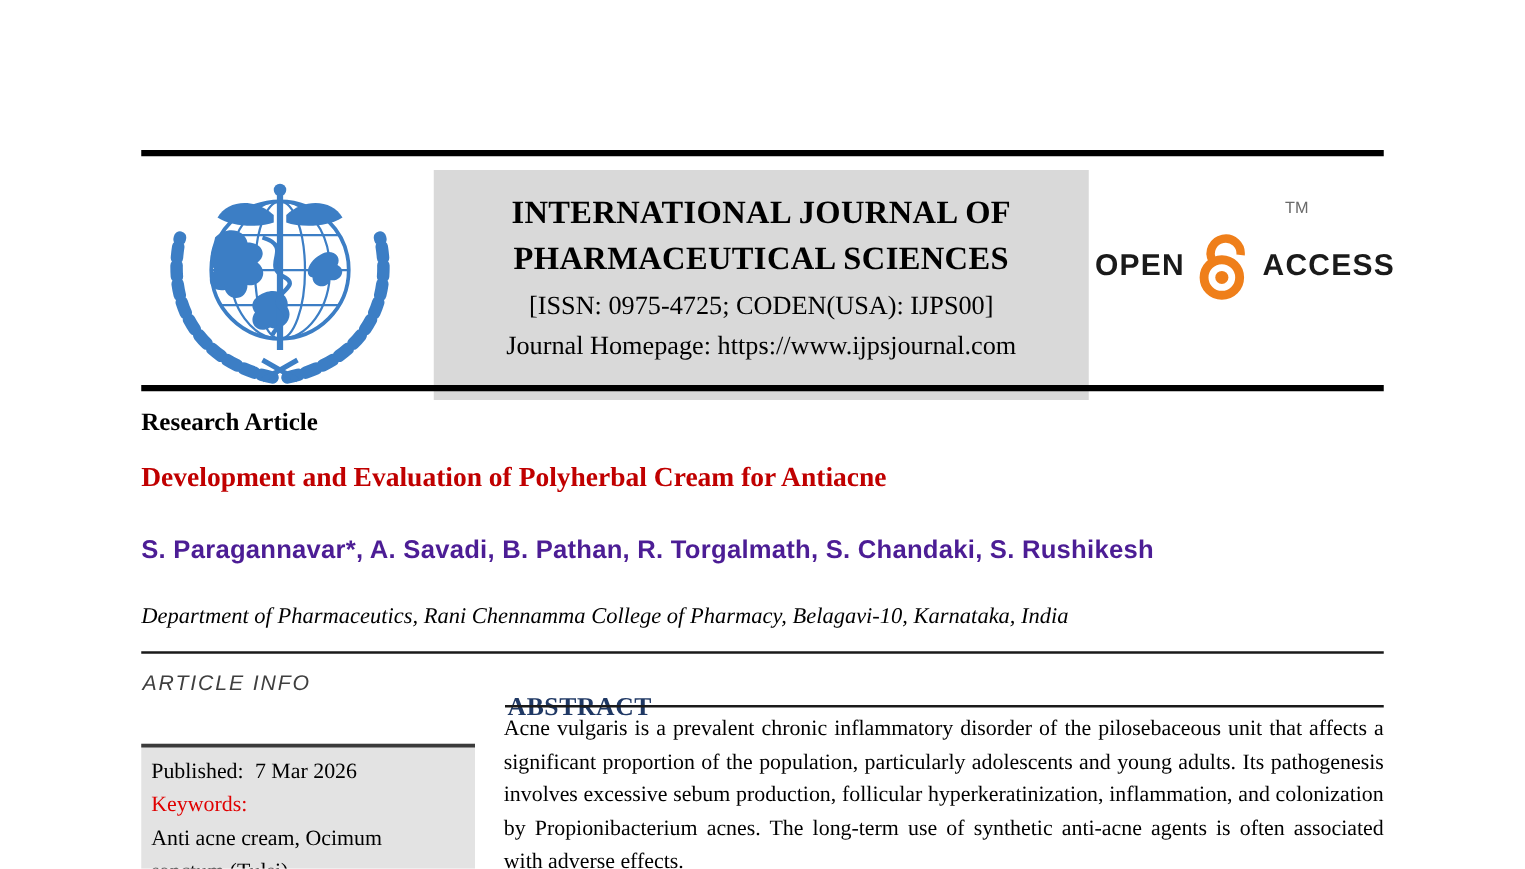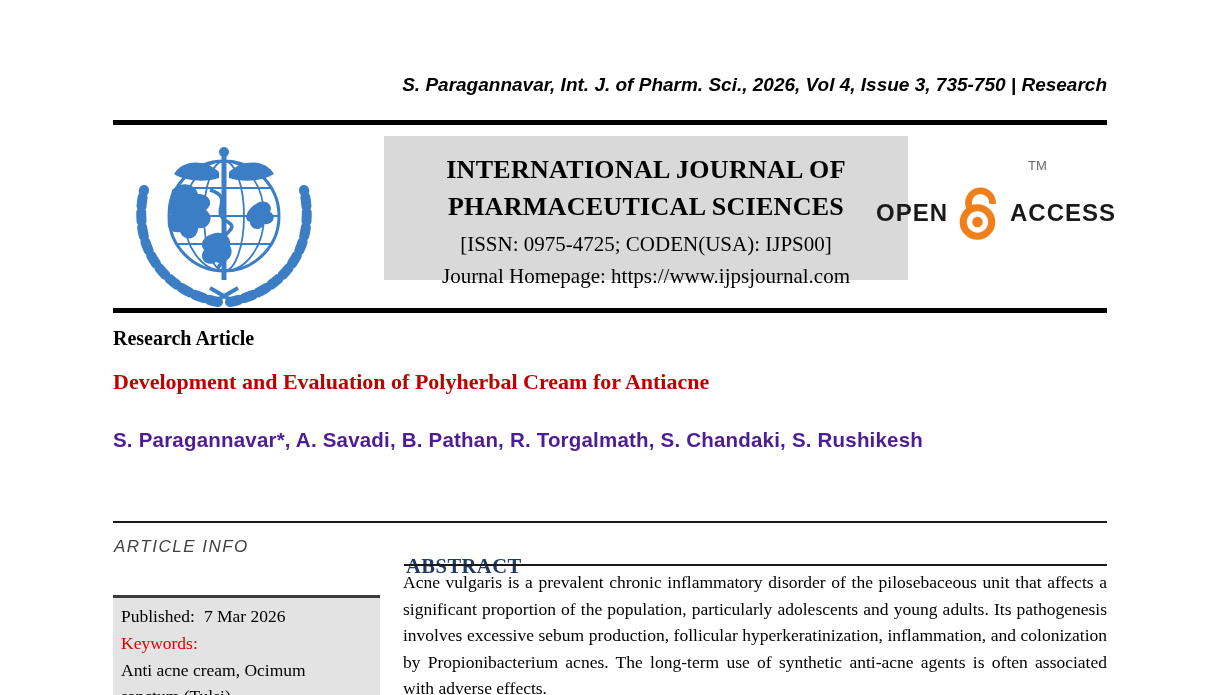--- a/index.html
+++ b/index.html
@@ -9,22 +9,22 @@
   .citation{position:absolute;top:74px;right:113px;font-family:"Liberation Sans",sans-serif;
             font-style:italic;font-size:19px;font-weight:600;color:#000;}
 
   .rule{position:absolute;left:113px;width:994px;background:#000;}
   .rule-top{top:120px;height:5px;}
   .rule-mid{top:308px;height:5px;}
   .rule-thin{top:521px;height:2px;background:#1a1a1a;}
 
   .who-logo{position:absolute;left:123px;top:138px;}
 
-  .mast-box{position:absolute;left:347px;top:136px;width:524px;height:144px;background:#d9d9d9;
-            text-align:center;box-sizing:border-box;padding-top:15px;margin-left:37px;}
+  .mast-box{position:absolute;left:347px;top:136px;width:524px;height:184px;background:#d9d9d9;
+            text-align:center;box-sizing:border-box;padding-top:15px;}
   .mast-title{font-size:26px;font-weight:bold;line-height:37px;letter-spacing:0.3px;}
   .mast-issn{font-size:21px;line-height:33px;margin-top:3px;}
   .mast-home{font-size:21px;line-height:31px;}
 
   .oa{position:absolute;left:876px;top:160px;width:240px;height:105px;
       display:flex;align-items:center;justify-content:center;gap:7px;
       font-family:"Liberation Sans",sans-serif;}
   .oa-word{font-size:24px;font-weight:800;letter-spacing:1px;color:#1a1a1a;}
   .oa-tm{position:absolute;left:152px;top:-2px;font-size:13px;font-weight:400;color:#6a6a6a;letter-spacing:0;}
 
@@ -47,21 +47,20 @@
               color:#1f3864;letter-spacing:0.5px;}
   .ab-rule{position:absolute;left:404px;top:564px;width:703px;height:2px;background:#1a1a1a;}
   .ab-text{position:absolute;left:403px;top:569px;width:704px;font-size:17.5px;line-height:26.6px;
            text-align:justify;}
 </style>
 </head>
 <body>
 
 <div class="page">
 
-  <div class="citation">S. Paragannavar, Int. J. of Pharm. Sci., 2026, Vol 4, Issue 3, 735-750 | Research</div>
 
   <div class="rule rule-top"></div>
 
   <svg class="who-logo" width="202" height="170" viewBox="0 0 200 170">
     <g stroke="#3c7ec5" fill="none">
 
       <path d="M 94 164 C 36 152 8 106 20 52" stroke-width="10" stroke-dasharray="9 6" stroke-linecap="round"></path>
       <path d="M 106 164 C 164 152 192 106 180 52" stroke-width="10" stroke-dasharray="9 6" stroke-linecap="round"></path>
       <path d="M 86 166 L 114 150 M 114 166 L 86 150" stroke-width="4"></path>
 
@@ -107,20 +106,21 @@
   </div>
 
   <div class="rule rule-mid"></div>
 
   <div class="research-article">Research Article</div>
 
   <h1 class="paper-title">Development and Evaluation of Polyherbal Cream for Antiacne</h1>
 
   <div class="authors">S. Paragannavar*, A. Savadi, B. Pathan, R. Torgalmath, S. Chandaki, S. Rushikesh</div>
 
+  <div class="affiliation">Department of Pharmaceutics, Rani Chennamma College of Pharmacy, Belagavi-10, Karnataka, India</div>
 
   <div class="rule rule-thin"></div>
 
   <div class="ai-heading">ARTICLE INFO</div>
 
   <div class="ai-box">
     <div>
       <span>Published:</span><span class="pub-value">7 Mar 2026</span>
     </div>
     <div class="kw-label">Keywords:</div>

